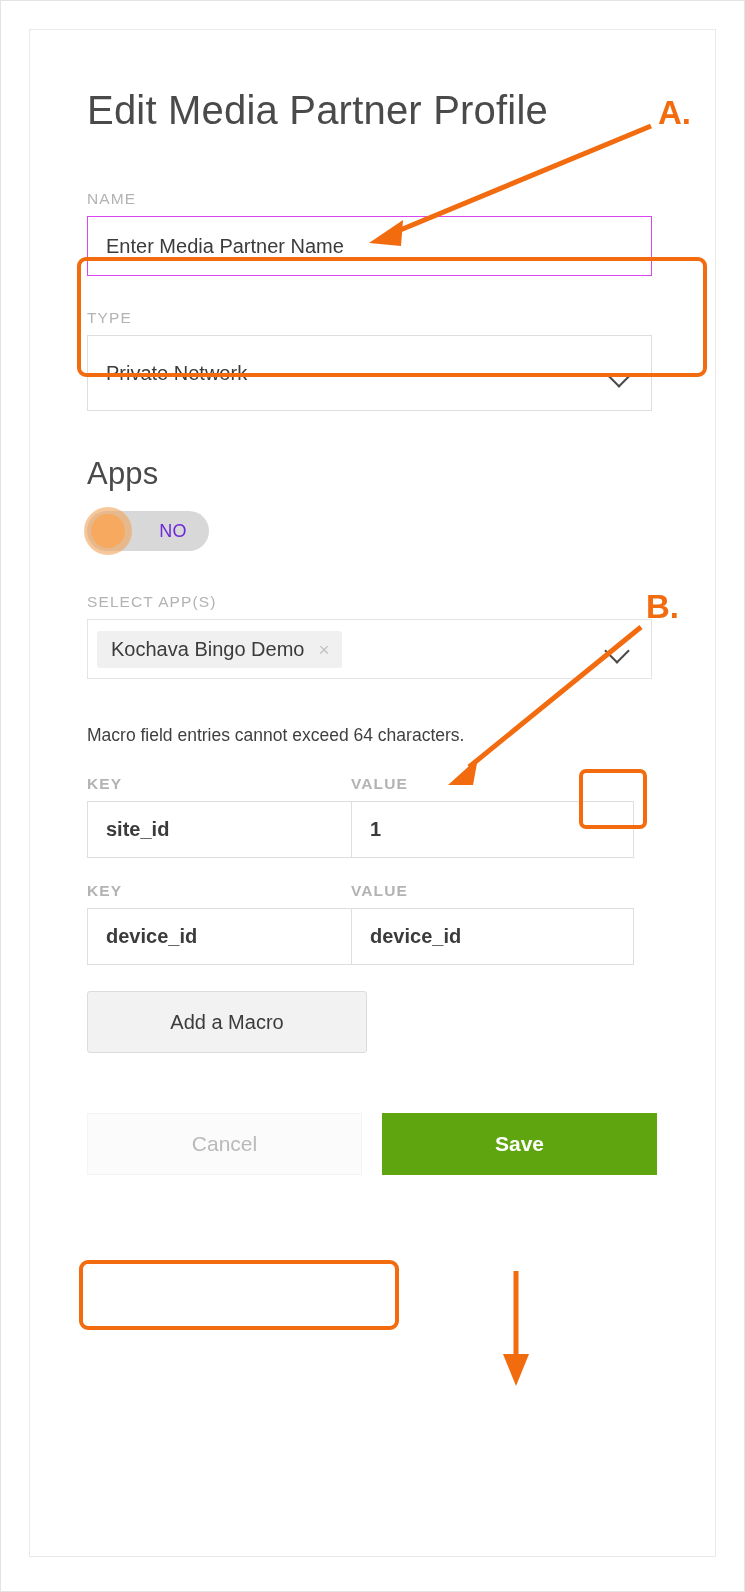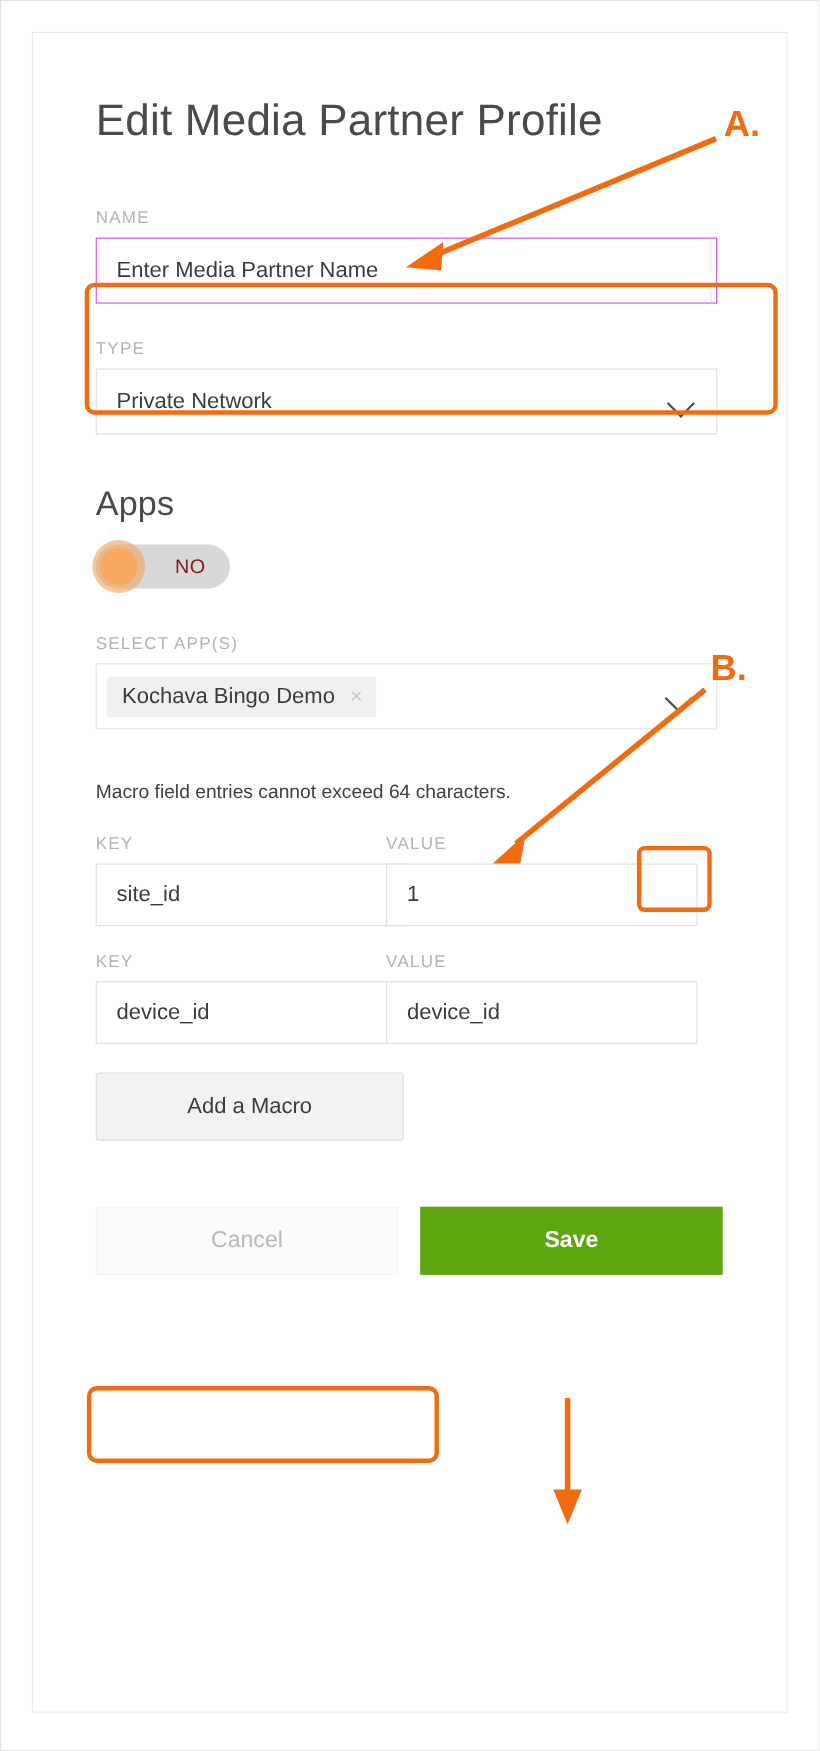--- a/index.html
+++ b/index.html
@@ -78,21 +78,21 @@
     display: flex;
     align-items: center;
     padding: 0 18px;
     font-size: 20px;
     color: #3b3b3b;
     font-weight: 400;
   }
 
   .select-box {
     width: 565px;
-    height: 60px;
+    height: 76px;
     border: 1px solid #dedede;
     background: #fff;
     display: flex;
     align-items: center;
     justify-content: space-between;
     padding: 0 18px;
     font-size: 20px;
     color: #3b3b3b;
   }
   .chev {
@@ -129,21 +129,21 @@
     width: 122px; height: 40px;
     border-radius: 20px;
     background: #d8d8d8;
     display: flex;
     align-items: center;
     justify-content: flex-end;
     padding-right: 22px;
   }
   .toggle-label {
     font-size: 18px;
-    color: #7f1d1d;
+    color: #6d28d9;
     letter-spacing: 0.4px;
   }
   .toggle-halo {
     position: absolute;
     left: -3px; top: -4px;
     width: 48px; height: 48px;
     border-radius: 50%;
     background: #f0a55e;
     opacity: 0.62;
   }
@@ -181,21 +181,21 @@
     font-size: 19px;
     color: #c3c3c3;
     line-height: 1;
   }
 
   
   .macro-row {
     display: flex;
     gap: 33px;
   }
-  .macro-col { width: 231px; }
+  .macro-col { width: 231px; font-weight: bold; }
   .macro-input {
     width: 283px;
     height: 57px;
     border: 1px solid #dedede;
     background: #fff;
     display: flex;
     align-items: center;
     padding: 0 18px;
     font-size: 20px;
     color: #3b3b3b;

